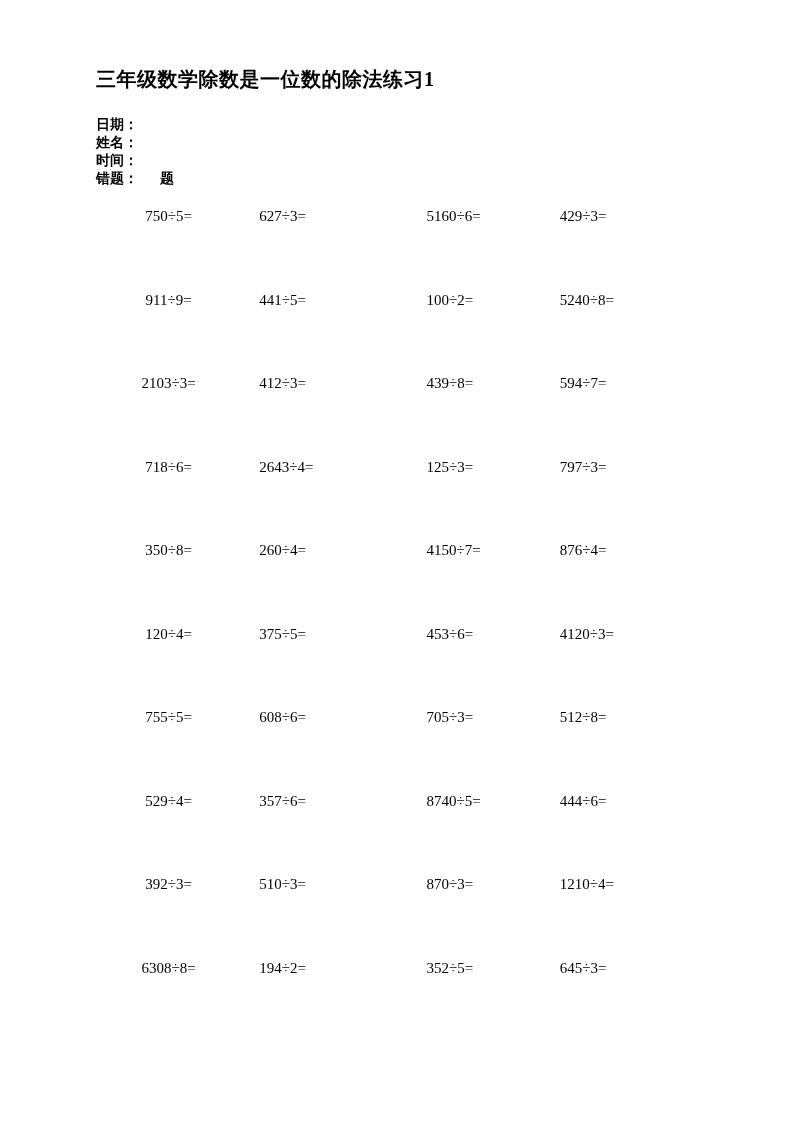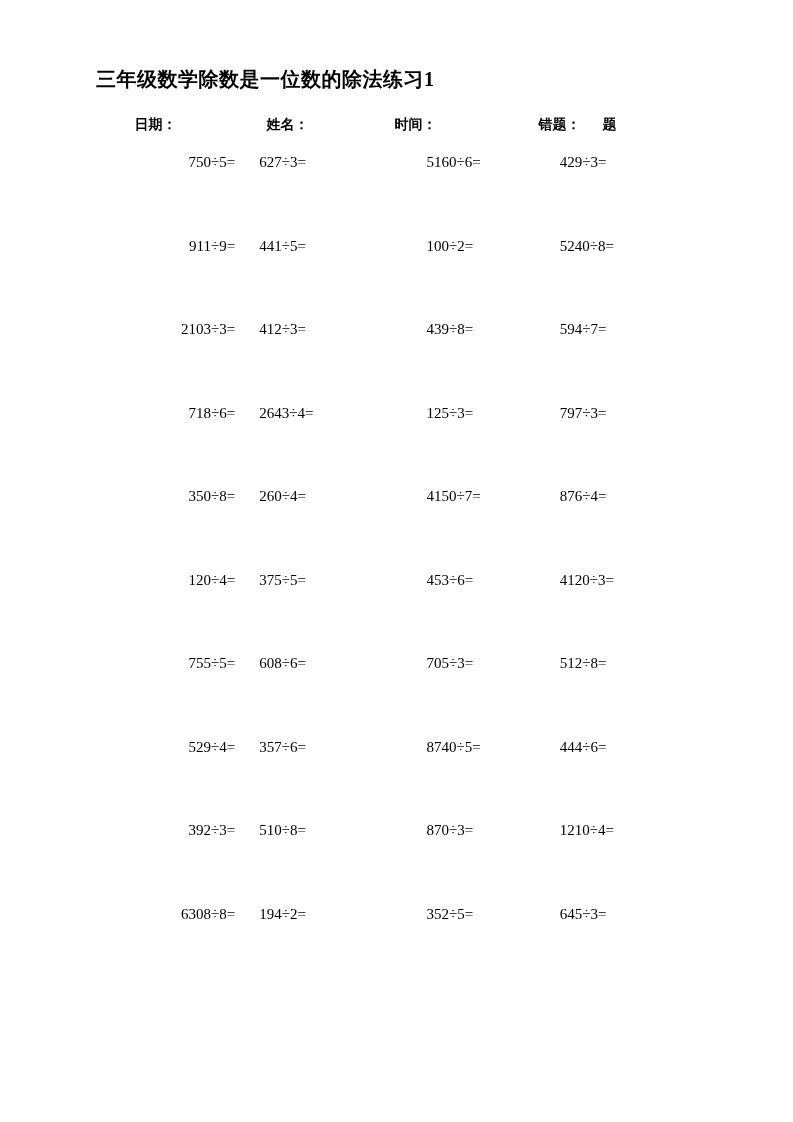--- a/index.html
+++ b/index.html
@@ -30,20 +30,21 @@
     margin-bottom: 0;
     font-family: "Liberation Serif", "DejaVu Serif", serif;
   }
   .meta-row {
     display: flex;
     justify-content: center;
     align-items: baseline;
     margin-top: 23px;
     font-size: 14px;
     font-weight: bold;
+    flex-direction: column;
   }
   .meta-item {
     display: inline-block;
     text-align: left;
   }
   .meta-item.date { width: 132px; }
   .meta-item.name { width: 128px; }
   .meta-item.time { width: 144px; }
   .meta-item.wrong { width: 120px; }
   .meta-sub {
@@ -61,21 +62,21 @@
   }
   .cell {
     flex: 1 1 0;
     font-size: 15px;
     line-height: 20px;
     text-align: center;
     white-space: nowrap;
     font-family: "Liberation Serif", "DejaVu Serif", serif;
   }
   
-  .cell.c0 { text-align: right; padding-left: 6px; }
+  .cell.c0 { text-align: center; padding-left: 6px; }
   .cell.c1 { text-align: left; padding-left: 24px; }
   .cell.c2 { text-align: left; padding-left: 34px; }
   .cell.c3 { text-align: left; padding-right: 4px; }
 </style>
 </head>
 <body>
 
 <div class="page">
 
   <h1 class="title">三年级数学除数是一位数的除法练习1</h1>
@@ -141,21 +142,21 @@
 
     <div class="prow">
       <div class="cell c0">529÷4=</div>
       <div class="cell c1">357÷6=</div>
       <div class="cell c2">8740÷5=</div>
       <div class="cell c3">444÷6=</div>
     </div>
 
     <div class="prow">
       <div class="cell c0">392÷3=</div>
-      <div class="cell c1">510÷8=</div>
+      <div class="cell c1">510÷3=</div>
       <div class="cell c2">870÷3=</div>
       <div class="cell c3">1210÷4=</div>
     </div>
 
     <div class="prow">
       <div class="cell c0">6308÷8=</div>
       <div class="cell c1">194÷2=</div>
       <div class="cell c2">352÷5=</div>
       <div class="cell c3">645÷3=</div>
     </div>

